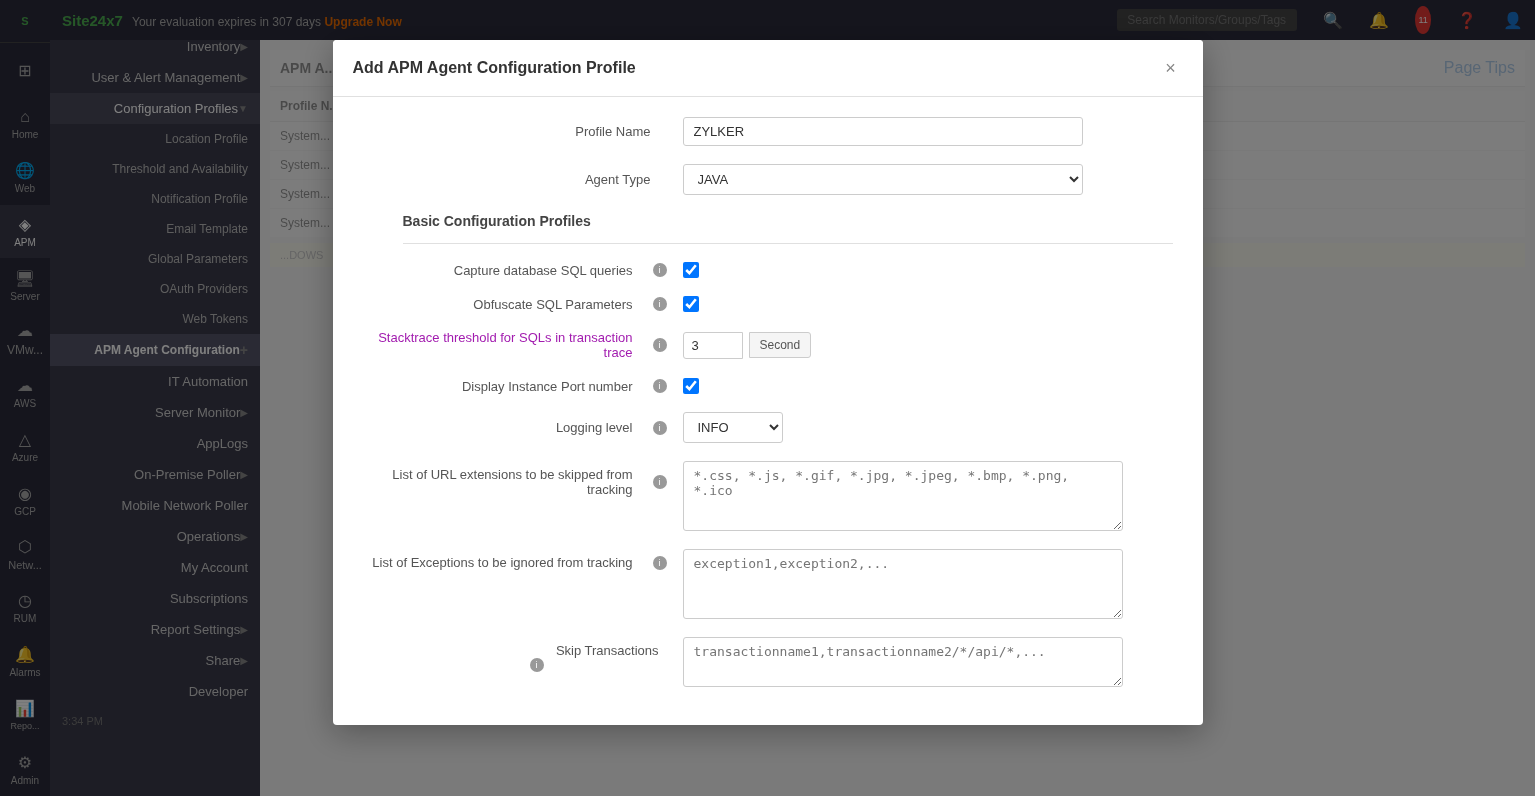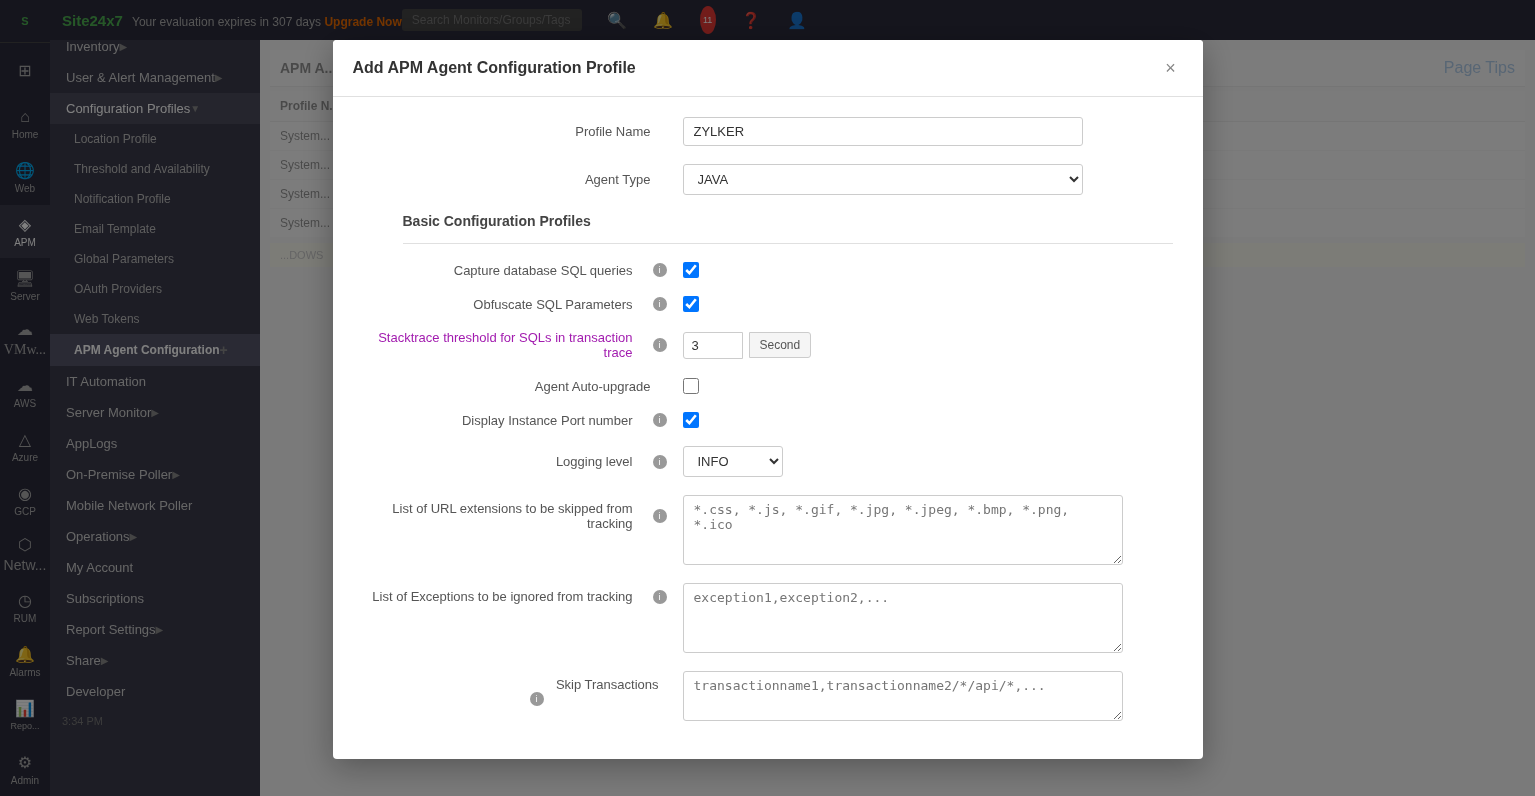--- a/index.html
+++ b/index.html
@@ -48,41 +48,41 @@
       height: 100%;
       overflow-y: auto;
       flex-shrink: 0;
     }
     .sidebar-item {
       padding: 8px 12px 8px 16px;
       color: #ccc;
       cursor: pointer;
       display: flex;
       align-items: center;
-      justify-content: flex-start;
+      justify-content: flex-end;
       font-size: 13px;
     }
     .sidebar-item.active { background: #4a4a5a; color: #fff; }
     .sidebar-item.sub { padding-left: 24px; font-size: 12px; color: #bbb; }
     .sidebar-item.sub.active-sub { color: #fff; background: #555568; }
     .sidebar-item.apm-active { color: #4db8ff; font-weight: 600; }
     .sidebar-chevron { font-size: 10px; color: #888; }
     .sidebar-plus { font-size: 14px; color: #888; }
 
     
     .topbar {
       position: absolute;
       top: 0;
       left: 50px;
       right: 0;
       height: 40px;
       background: #2b2b3b;
       display: flex;
       align-items: center;
-      justify-content: flex-start;
+      justify-content: space-between;
       padding: 0 12px;
       z-index: 5;
     }
     .topbar-left { color: #aaa; font-size: 12px; }
     .topbar-brand { color: #4caf50; font-weight: bold; font-size: 15px; margin-right: 6px; }
     .topbar-right { display: flex; align-items: center; gap: 26px; color: #aaa; font-size: 12px; }
     .topbar-search {
       background: #444;
       border: none;
       color: #ccc;
@@ -276,37 +276,37 @@
   <div class="icon-nav-item active">
     <span class="icon-sym">◈</span>
     <span>APM</span>
   </div>
   <div class="icon-nav-item">
     <span class="icon-sym">🖥</span>
     <span>Server</span>
   </div>
   <div class="icon-nav-item">
     <span class="icon-sym">☁</span>
-    <span style="font-size:14px;font-family:Liberation Serif, serif;">VMw...</span>
+    <span style="font-size:12px;">VMw...</span>
   </div>
   <div class="icon-nav-item">
     <span class="icon-sym">☁</span>
     <span>AWS</span>
   </div>
   <div class="icon-nav-item">
     <span class="icon-sym">△</span>
     <span>Azure</span>
   </div>
   <div class="icon-nav-item">
     <span class="icon-sym">◉</span>
     <span>GCP</span>
   </div>
   <div class="icon-nav-item">
     <span class="icon-sym">⬡</span>
-    <span style="font-size:14px;">Netw...</span>
+    <span style="font-size:11px;">Netw...</span>
   </div>
   <div class="icon-nav-item">
     <span class="icon-sym">◷</span>
     <span>RUM</span>
   </div>
   <div class="icon-nav-item">
     <span class="icon-sym">🔔</span>
     <span>Alarms</span>
   </div>
   <div class="icon-nav-item">
@@ -511,26 +511,20 @@
         <div class="form-label-wrap">
           <label class="form-label red">Stacktrace threshold for SQLs in transaction trace</label>
           <span class="info-icon">i</span>
         </div>
         <div class="stacked-input">
           <input type="text" class="form-control-sm form-control-stacked" value="3" style="">
           <button class="unit-btn">Second</button>
         </div>
       </div>
 
-      <div class="form-row">
-        <div class="form-label-wrap">
-          <label class="form-label">Agent Auto-upgrade</label>
-        </div>
-        <input type="checkbox" class="form-check" style="">
-      </div>
 
       <div class="form-row">
         <div class="form-label-wrap">
           <label class="form-label">Display Instance Port number</label>
           <span class="info-icon">i</span>
         </div>
         <input type="checkbox" class="form-check" checked="" style="">
       </div>
 
       <div class="form-row">

